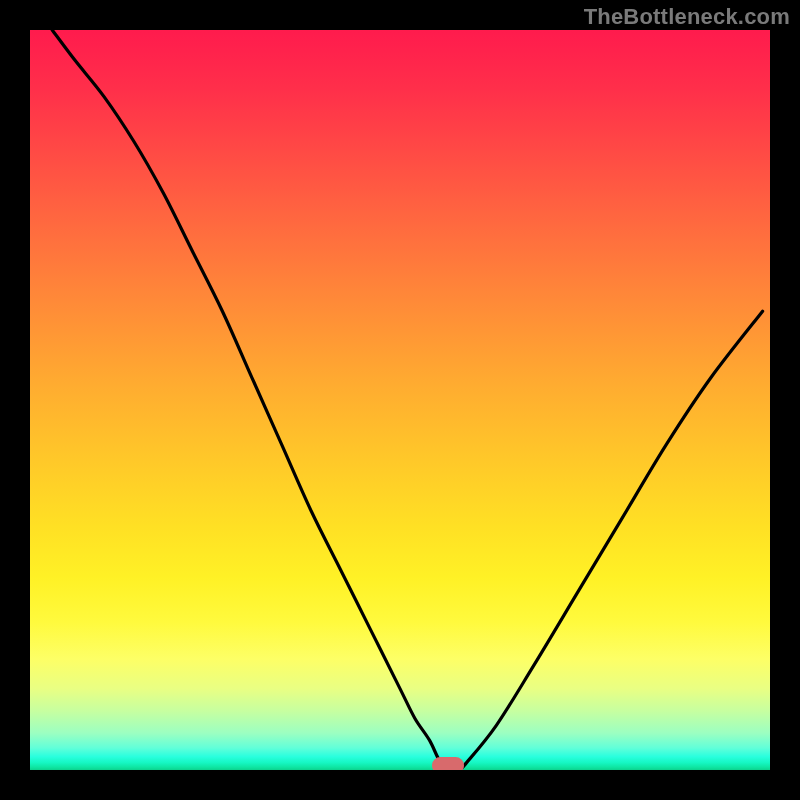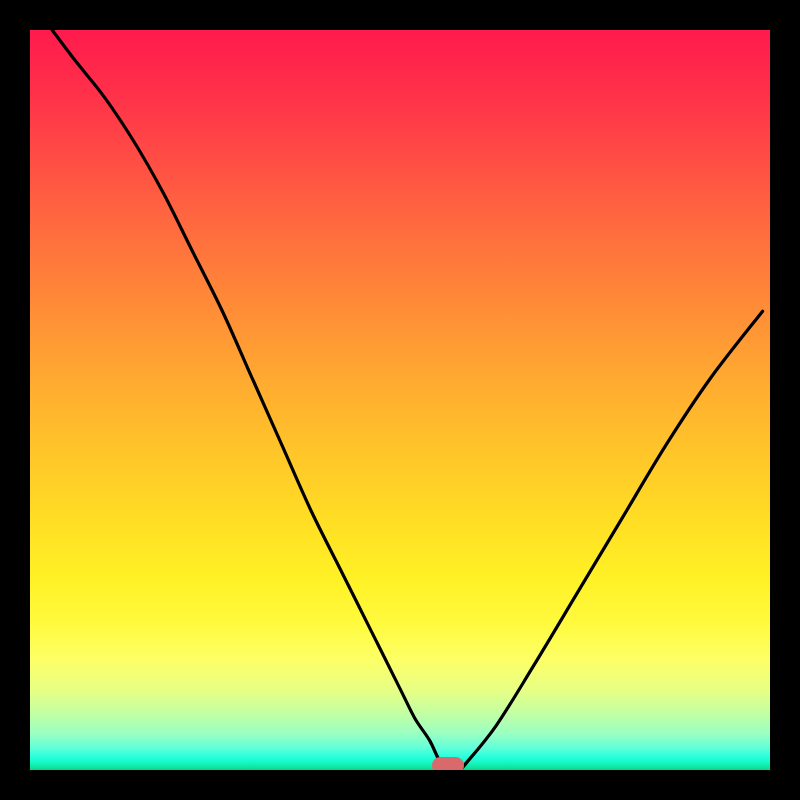--- a/index.html
+++ b/index.html
@@ -47,20 +47,21 @@
   }
   svg.curve {
     position: absolute;
     inset: 0;
   }
 </style>
 </head>
 <body>
 
 <div class="frame">
+  <div class="attribution">TheBottleneck.com</div>
 
   <div class="plot-area">
     <div class="gradient" style="background:linear-gradient(to bottom, #ff1b4d 0%, #ff2f4a 8%, #ff4f44 18%, #ff6f3e 28%, #ff8e37 38%, #ffac30 48%, #ffc829 58%, #ffe024 67%, #fff126 74%, #fffa3d 80%, #fdff66 85%, #e9ff83 89%, #c7ffa0 92%, #9cffc1 95%, #62ffd9 97%, #29ffde 98.2%, #16f7c3 99%, #0fe6a3 99.6%, #0bd38d 100%);"></div>
 
     <svg class="curve" viewBox="0 0 740 740" preserveAspectRatio="none">
       <path fill="none" stroke="#000" stroke-width="3.2" stroke-linejoin="round" stroke-linecap="round" d="M 22.2 0.0 C 25.9 4.9, 35.8 18.5, 44.4 29.6 C 53.0 40.7, 64.1 53.0, 74.0 66.6 C 83.9 80.2, 93.7 95.0, 103.6 111.0 C 113.5 127.0, 123.3 144.3, 133.2 162.8 C 143.1 181.3, 152.9 202.3, 162.8 222.0 C 172.7 241.7, 182.5 260.2, 192.4 281.2 C 202.3 302.2, 212.1 325.6, 222.0 347.8 C 231.9 370.0, 241.7 392.2, 251.6 414.4 C 261.5 436.6, 271.3 460.0, 281.2 481.0 C 291.1 502.0, 300.9 520.5, 310.8 540.2 C 320.7 559.9, 330.5 579.7, 340.4 599.4 C 350.3 619.1, 362.6 643.8, 370.0 658.6 C 377.4 673.4, 379.9 679.6, 384.8 688.2 C 389.7 696.8, 395.3 703.0, 399.6 710.4 C 403.9 717.8, 407.0 727.7, 410.7 732.6 C 414.4 737.5, 418.7 738.8, 421.8 740.0 C 424.9 741.2, 426.7 741.2, 429.2 740.0 C 431.7 738.8, 430.4 740.0, 436.6 732.6 C 442.8 725.2, 455.1 711.6, 466.2 695.6 C 477.3 679.6, 489.6 658.6, 503.2 636.4 C 516.8 614.2, 532.8 587.1, 547.6 562.4 C 562.4 537.7, 577.2 513.1, 592.0 488.4 C 606.8 463.7, 621.6 437.8, 636.4 414.4 C 651.2 391.0, 664.8 370.0, 680.8 347.8 C 696.8 325.6, 724.0 292.3, 732.6 281.2"></path>
     </svg>
 
     <div class="marker" style="left:401.8px;top:727.4px;width:32.6px;height:16.3px;background:#d86a6c;"></div>
   </div>

